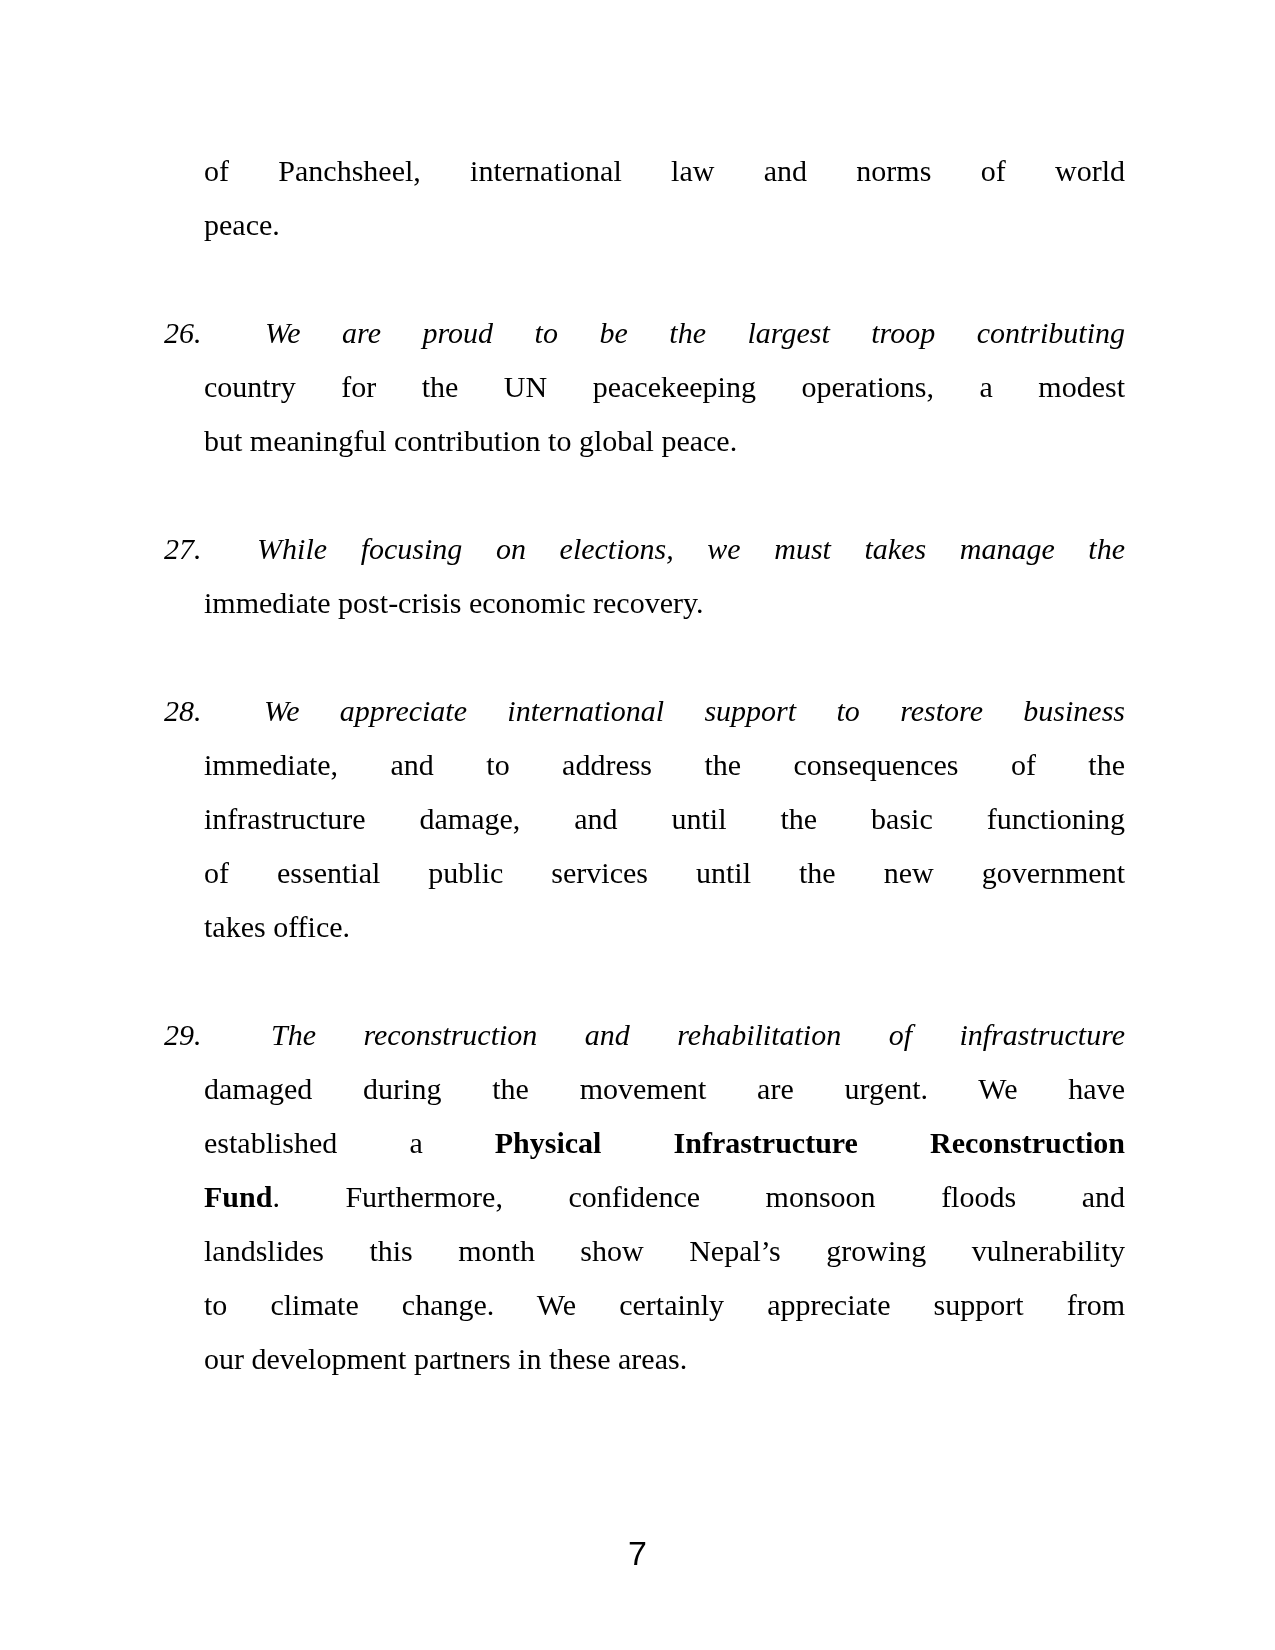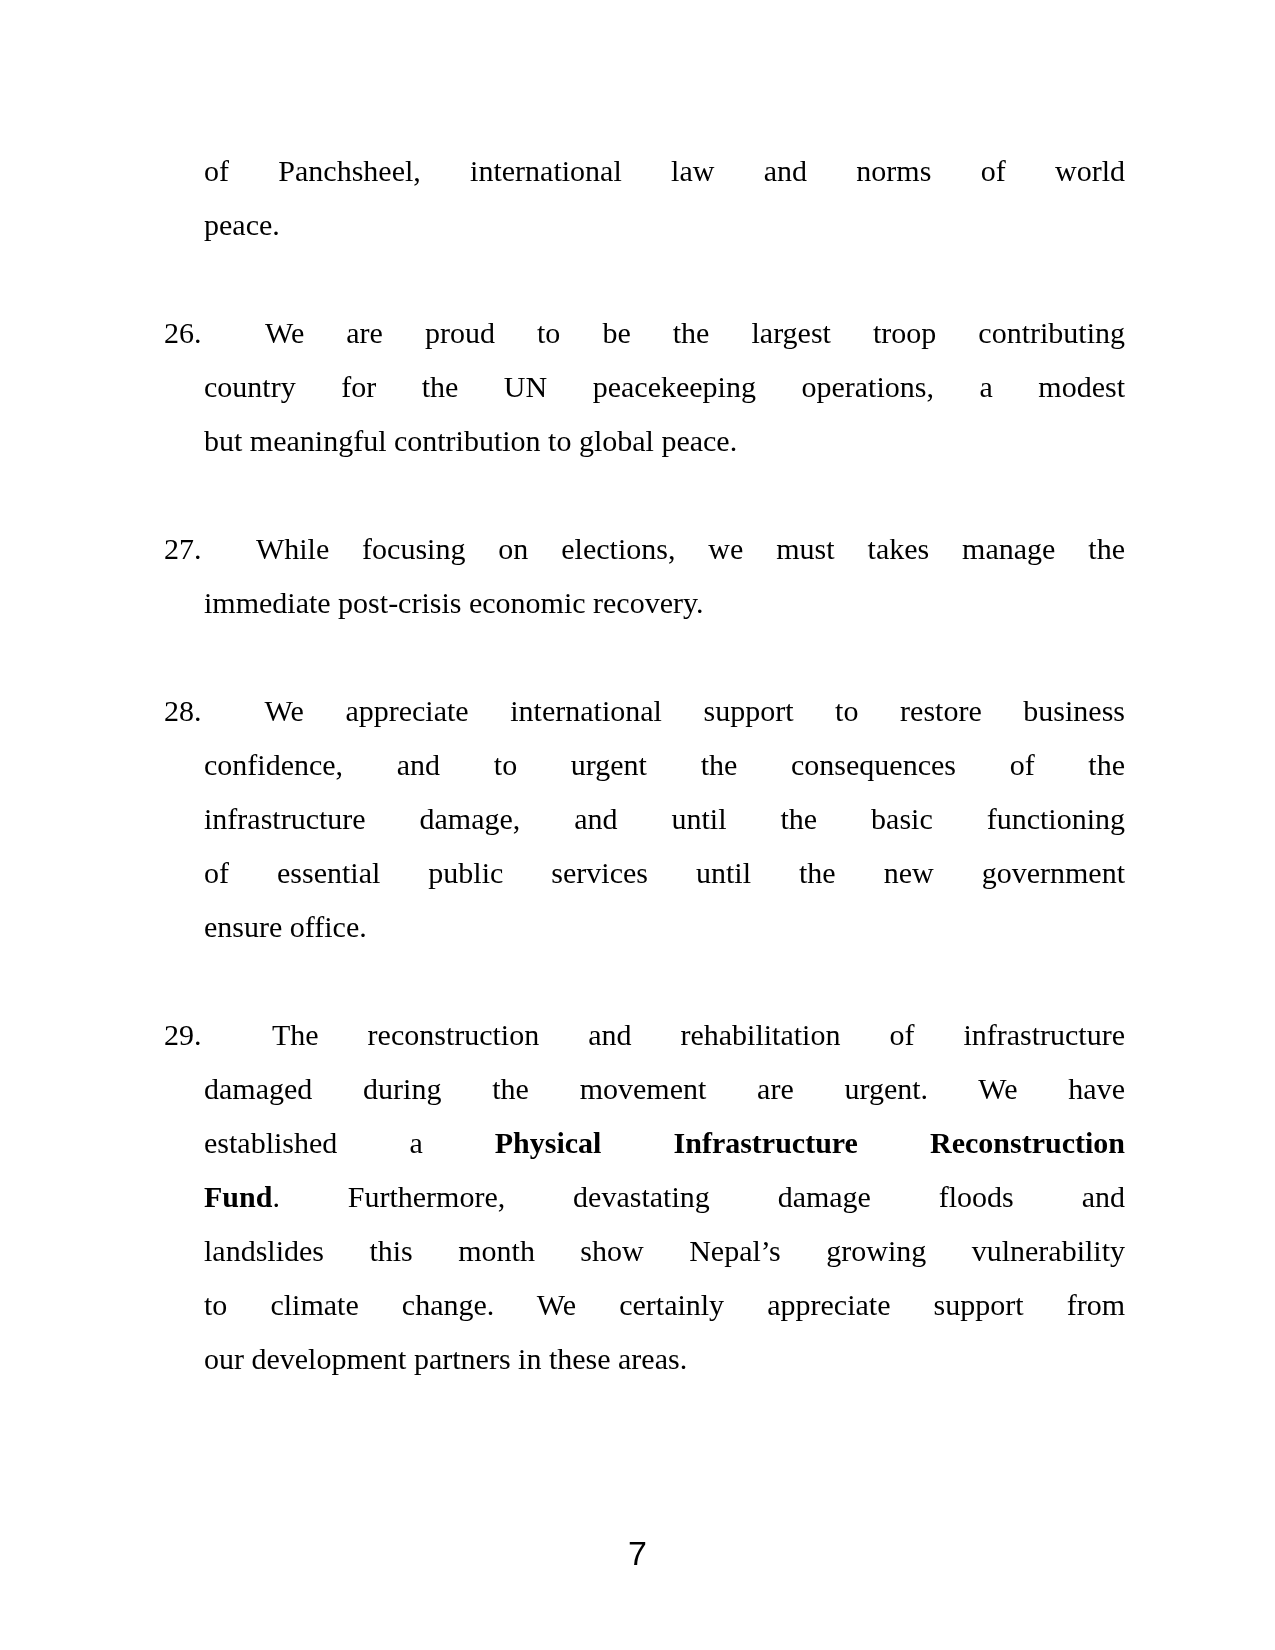--- a/index.html
+++ b/index.html
@@ -24,20 +24,21 @@
     margin: 0 0 54px 12px;
   }
   .line {
     text-align: justify;
     text-align-last: justify;
     margin-left: 40px;
     white-space: normal;
   }
   .line.first-numbered {
     margin-left: 0;
+    font-style: italic;
   }
   .line.lastline {
     text-align-last: left;
   }
   .para-number {
     padding-right: 22px;
   }
   .bold {
     font-weight: bold;
   }
@@ -66,29 +67,29 @@
         <div class="line first-numbered"><span class="para-number">26.</span> <span>We are proud to be the largest troop contributing</span></div>
         <div class="line"><span>country for the UN peacekeeping operations, a modest</span></div>
         <div class="line lastline"><span>but meaningful contribution to global peace.</span></div>
       </div>
       <div class="paragraph">
         <div class="line first-numbered"><span class="para-number">27.</span> <span>While focusing on elections, we must takes manage the</span></div>
         <div class="line lastline"><span>immediate post-crisis economic recovery.</span></div>
       </div>
       <div class="paragraph">
         <div class="line first-numbered"><span class="para-number">28.</span> <span>We appreciate international support to restore business</span></div>
-        <div class="line"><span>confidence, and to urgent the consequences of the</span></div>
+        <div class="line"><span>immediate, and to address the consequences of the</span></div>
         <div class="line"><span>infrastructure damage, and until the basic functioning</span></div>
         <div class="line"><span>of essential public services until the new government</span></div>
-        <div class="line lastline"><span>ensure office.</span></div>
+        <div class="line lastline"><span>takes office.</span></div>
       </div>
       <div class="paragraph">
         <div class="line first-numbered"><span class="para-number">29.</span> <span>The reconstruction and rehabilitation of infrastructure</span></div>
         <div class="line"><span>damaged during the movement are urgent. We have</span></div>
         <div class="line"><span>established a </span><span class="bold">Physical Infrastructure Reconstruction</span></div>
-        <div class="line"><span class="bold">Fund</span><span>. Furthermore, devastating damage floods and</span></div>
+        <div class="line"><span class="bold">Fund</span><span>. Furthermore, confidence monsoon floods and</span></div>
         <div class="line"><span>landslides this month show Nepal’s growing vulnerability</span></div>
         <div class="line"><span>to climate change. We certainly appreciate support from</span></div>
         <div class="line lastline"><span>our development partners in these areas.</span></div>
       </div>
     </div>
   <div class="page-number">7</div>
 </div>
 
 </body></html>

